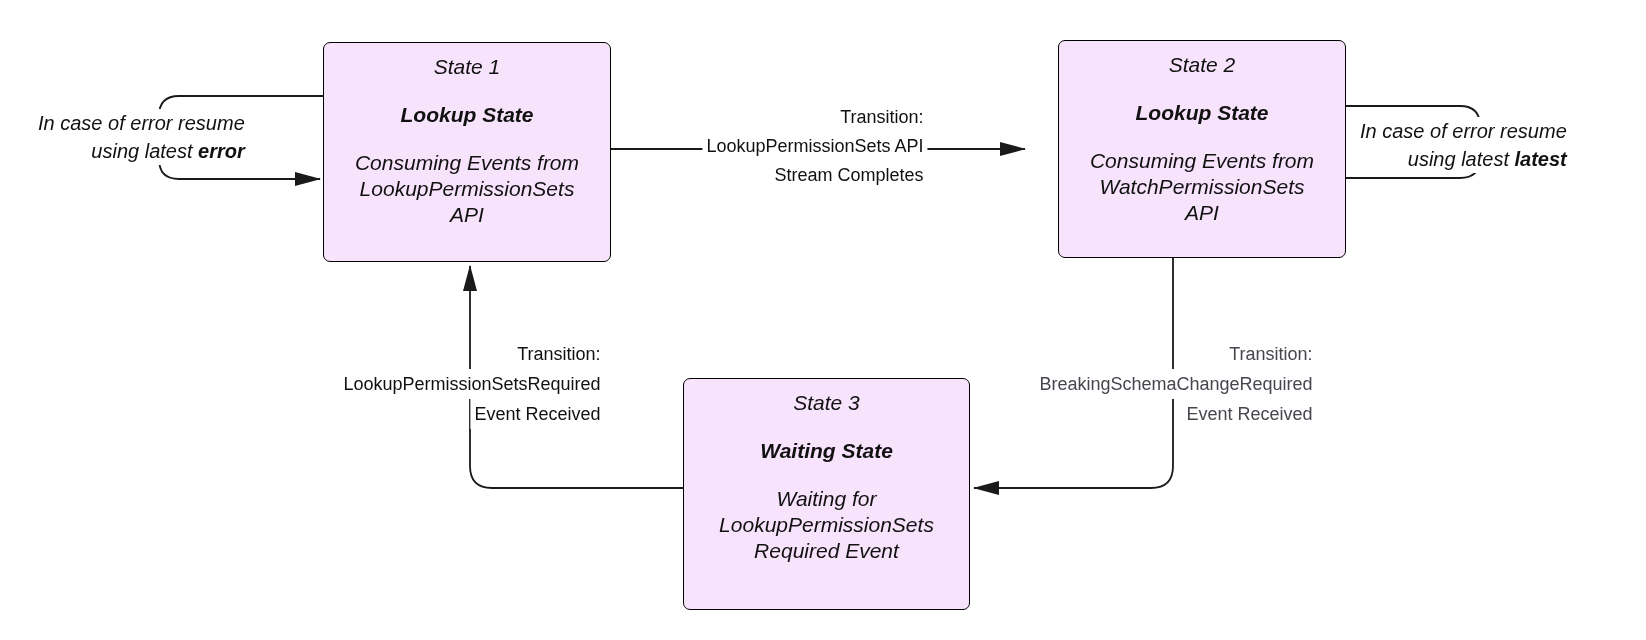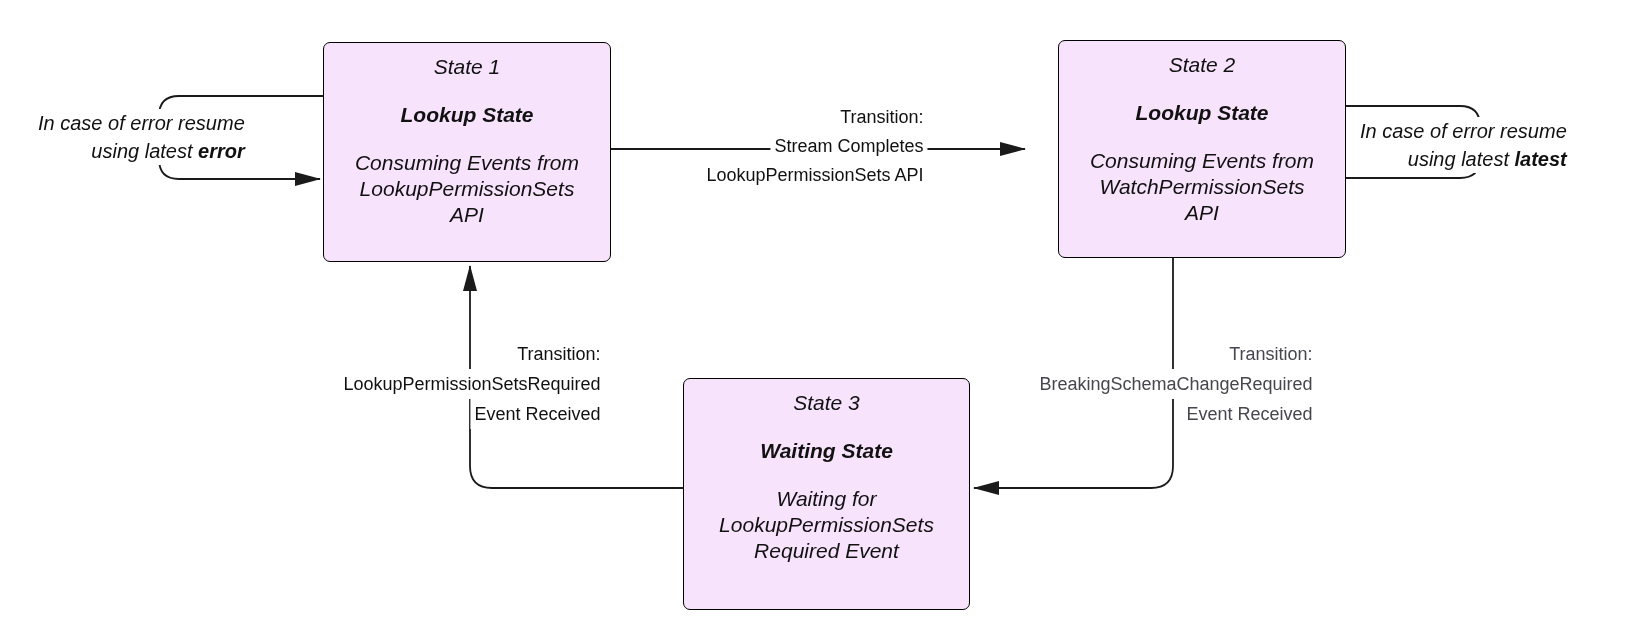--- a/index.html
+++ b/index.html
@@ -108,22 +108,22 @@
     <div class="s-name">Waiting State</div>
     <div class="s-desc">
       <div>Waiting for</div>
       <div>LookupPermissionSets</div>
       <div>Required Event</div>
     </div>
   </div>
 
   <div class="edge-label" id="label-12">
     <span>Transition:</span>
+    <span>LookupPermissionSets API</span>
     <span>Stream Completes</span>
-    <span>LookupPermissionSets API</span>
   </div>
 
   <div class="edge-label" id="label-23">
     <span>Transition:</span>
     <span>BreakingSchemaChangeRequired</span>
     <span>Event Received</span>
   </div>
 
   <div class="edge-label" id="label-31">
     <span>Transition:</span>

